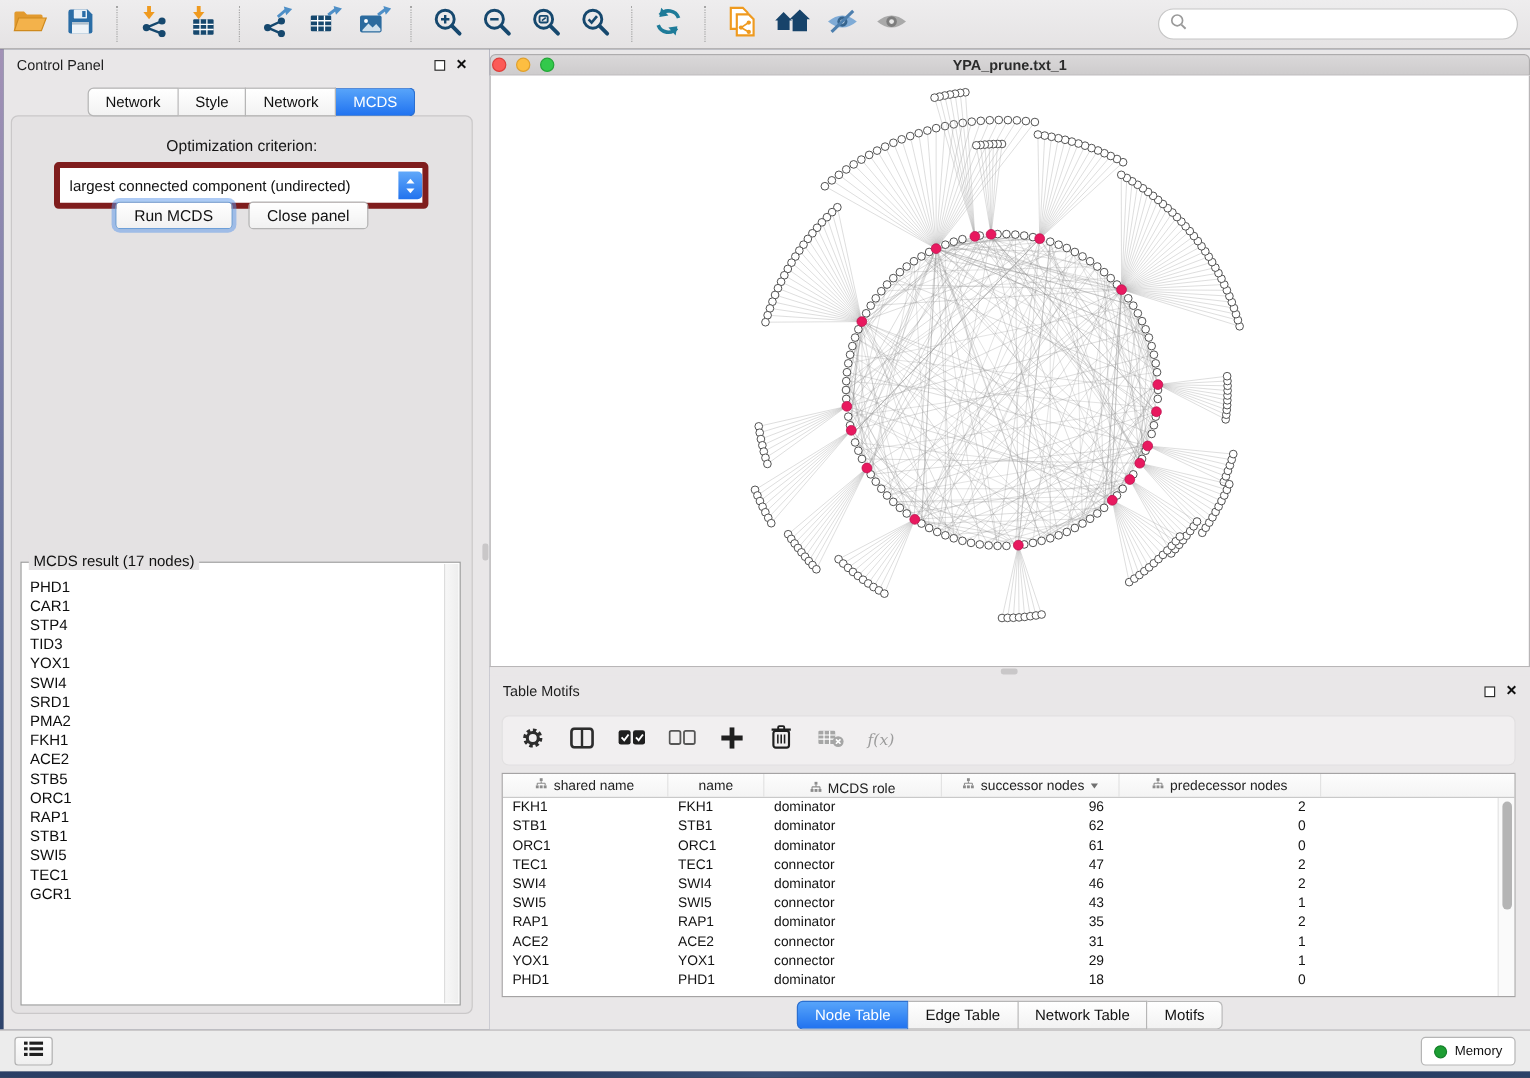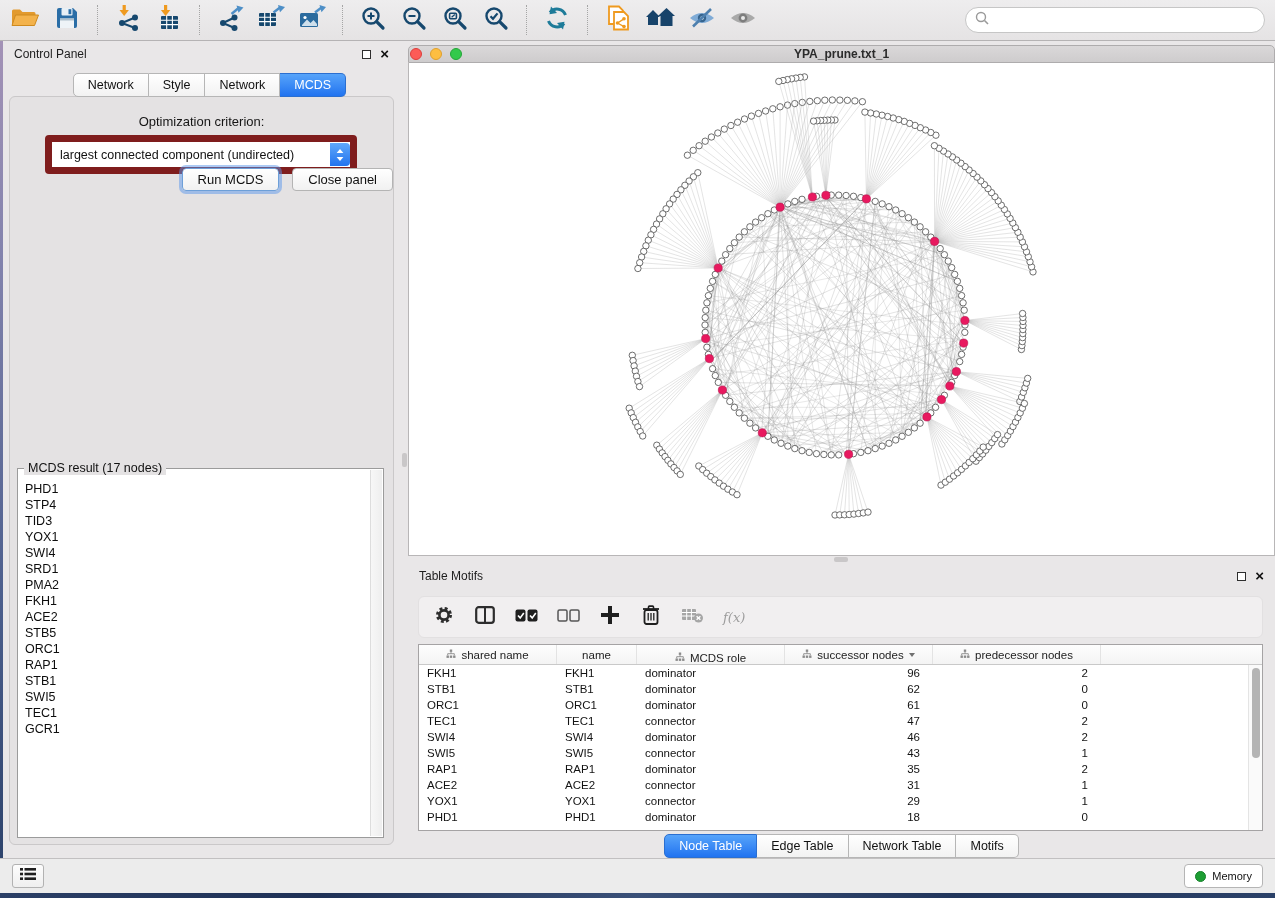--- a/index.html
+++ b/index.html
@@ -20,24 +20,24 @@
 .ph-actions{margin-left:auto;display:flex;gap:9px;align-items:center;}
 .float-icon{width:9px;height:9px;border:1.5px solid #2e2e2e;background:#fff;}
 .close-icon{font-size:15px;font-weight:bold;color:#111;line-height:10px;}
 .ctabs{position:absolute;left:16px;right:0;top:32px;display:flex;justify-content:center;z-index:2;align-items:flex-end;}
 .ctab{font-size:12.5px;padding:4px 14px;background:linear-gradient(#ffffff,#f2f2f2);border:1px solid #b6b6b6;border-left:none;color:#111;cursor:default;}
 .ctab:first-child{border-left:1px solid #b6b6b6;border-radius:5px 0 0 5px;}
 .ctab:last-child{border-radius:0 5px 5px 0;}
 .ctab.active{background:linear-gradient(#57a4fa,#2173f0);color:#fff;border-color:#2b6fd0;}
 .cp-card{position:absolute;left:6px;right:6px;top:55px;bottom:13px;background:#e4e2e3;border:1px solid #cac8c9;border-radius:6px;}
 .opt-label{position:absolute;left:0;right:0;top:17px;text-align:center;font-size:13px;color:#151515;}
-.crit-select{position:absolute;left:35px;top:38px;width:312px;height:39px;background:#fff;border:7px solid #7f1d1d;border-radius:4px;display:flex;align-items:center;overflow:hidden;}
+.crit-select{position:absolute;left:35px;top:38px;width:312px;height:39px;background:#fff;border:5px solid #7f1d1d;border-radius:4px;display:flex;align-items:center;overflow:hidden;}
 .crit-select .sel-text{flex:1;font-size:12.5px;padding:0 8px;color:#111;white-space:nowrap;}
 .sel-stepper{width:20px;height:23px;background:linear-gradient(#60a8fa,#2273ee);border-radius:0 4px 4px 0;display:flex;flex-direction:column;align-items:center;justify-content:center;gap:2px;}
-.btn-row{position:absolute;left:0;right:0;top:71px;display:flex;justify-content:flex-end;gap:13px;}
+.btn-row{position:absolute;left:0;right:0;top:71px;display:flex;justify-content:center;gap:13px;}
 .pbtn{font-size:13px;color:#111;padding:3px 15px;background:linear-gradient(#ffffff,#f1f1f1);border:1px solid #b4b4b4;border-radius:4px;cursor:default;}
 .pbtn.focused{border-color:#6d9fd8;box-shadow:0 0 0 3px rgba(90,150,235,.5);}
 .groupbox{position:absolute;left:7px;right:9px;top:371px;bottom:6px;background:#fff;border:1px solid #9b9b9b;}
 .gb-legend{position:absolute;top:-8px;left:6px;background:#e4e2e3;padding:0 4px;font-size:12.5px;color:#111;}
 .gb-list{position:absolute;left:0;top:8px;bottom:1px;right:14px;overflow:hidden;padding:4px 0 0 7px;}
 .gb-item{font-size:12.5px;line-height:16px;color:#0d0d0d;}
 .gb-track{position:absolute;right:1px;top:1px;bottom:1px;width:12px;background:linear-gradient(90deg,#f7f7f7,#eeeeee);border-left:1px solid #ddd;}
 
 .v-splitter{position:absolute;left:400px;top:41px;width:8px;height:817px;background:#e9e7e8;}
 .v-splitter .handle{position:absolute;left:1.5px;top:412px;width:5px;height:14px;background:#c9c7c8;border-radius:2px;}
@@ -260,20 +260,21 @@
           </span>
       </div>
       <div class="btn-row">
         <button class="pbtn focused">Run MCDS</button>
         <button class="pbtn">Close panel</button>
       </div>
       <div class="groupbox">
         <span class="gb-legend">MCDS result (17 nodes)</span>
         <div class="gb-list">
             <div class="gb-item">PHD1</div>
+            <div class="gb-item">CAR1</div>
             <div class="gb-item">STP4</div>
             <div class="gb-item">TID3</div>
             <div class="gb-item">YOX1</div>
             <div class="gb-item">SWI4</div>
             <div class="gb-item">SRD1</div>
             <div class="gb-item">PMA2</div>
             <div class="gb-item">FKH1</div>
             <div class="gb-item">ACE2</div>
             <div class="gb-item">STB5</div>
             <div class="gb-item">ORC1</div>

